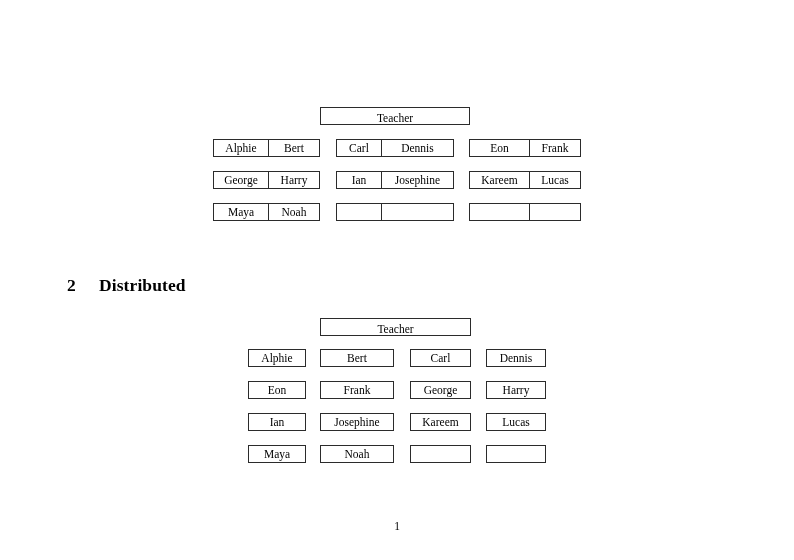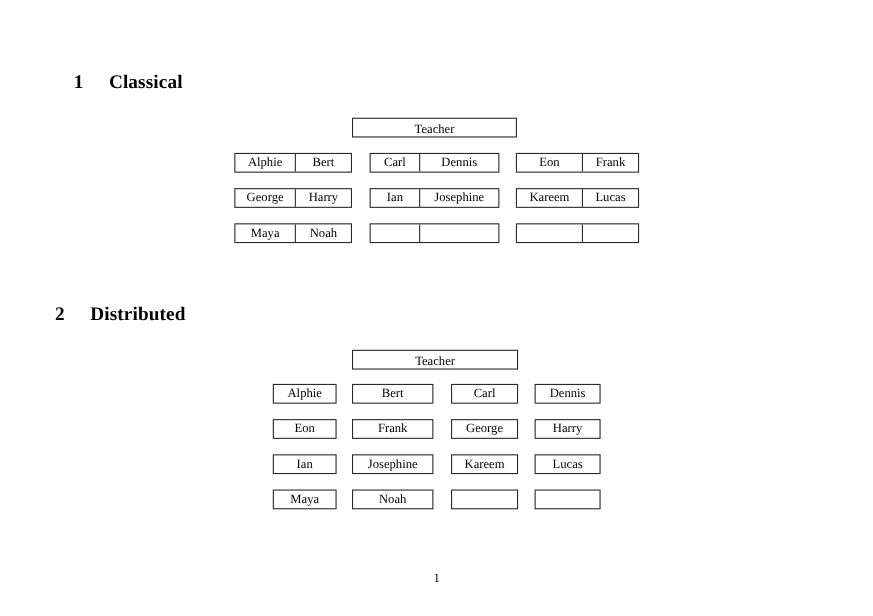--- a/index.html
+++ b/index.html
@@ -26,21 +26,21 @@
     font-weight: bold;
     font-size: 17.5px;
     letter-spacing: 0.1px;
     white-space: nowrap;
   }
   .section-heading .sec-num {
     display: inline-block;
     width: 32px;
   }
   #heading-classical { left: 67px; top: 64px; }
-  #heading-distributed { left: 50px; top: 275px; }
+  #heading-distributed { left: 67px; top: 275px; }
 
   
   #classical-diagram {
     position: absolute;
     left: 0;
     top: 0;
     width: 794px;
     height: 560px;
     pointer-events: none;
   }
@@ -139,23 +139,20 @@
     top: 520px;
     text-align: center;
     font-size: 11.5px;
   }
 </style>
 </head>
 <body>
 
 <div class="page">
 
-  <div class="section-heading" id="heading-classical">
-    <span class="sec-num">1</span><span>Classical</span>
-  </div>
 
   <div id="classical-diagram">
 
     <div class="teacher-box" id="classical-teacher">
       <span>Teacher</span>
     </div>
 
     <div class="pair-group cg-a cr-1">
       <div class="pair-cell first">Alphie</div>
       <div class="pair-cell second">Bert</div>

